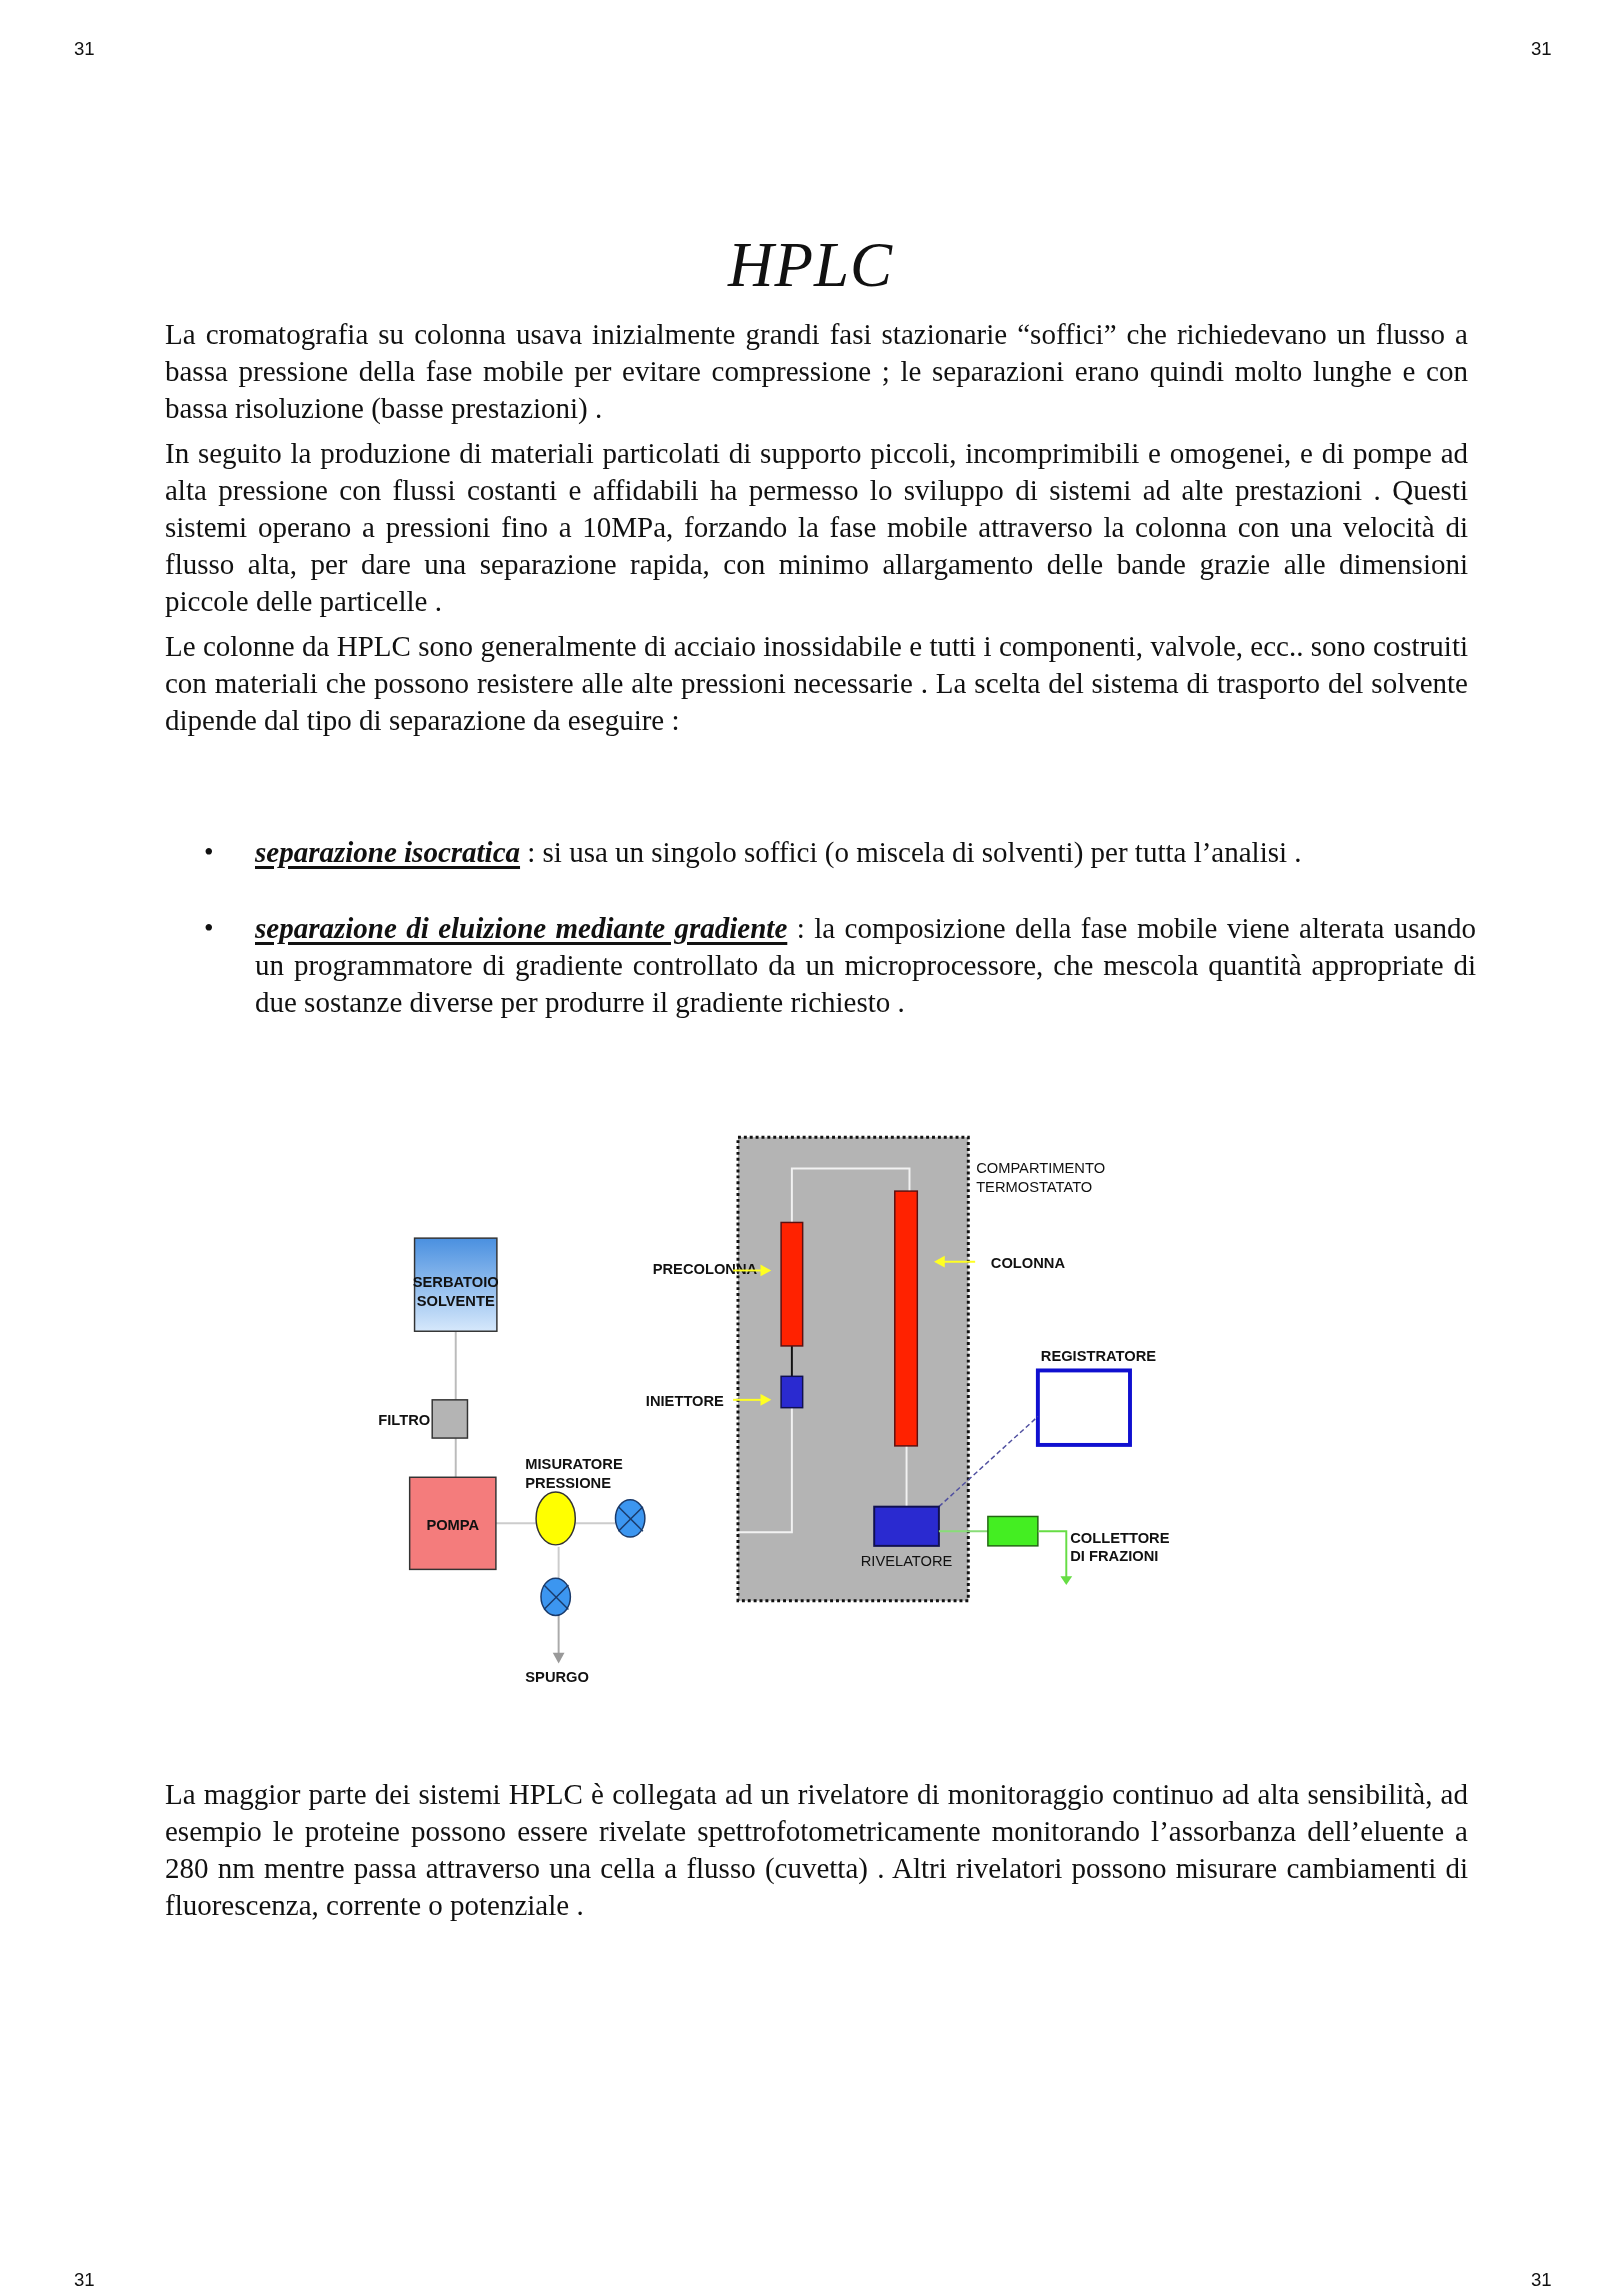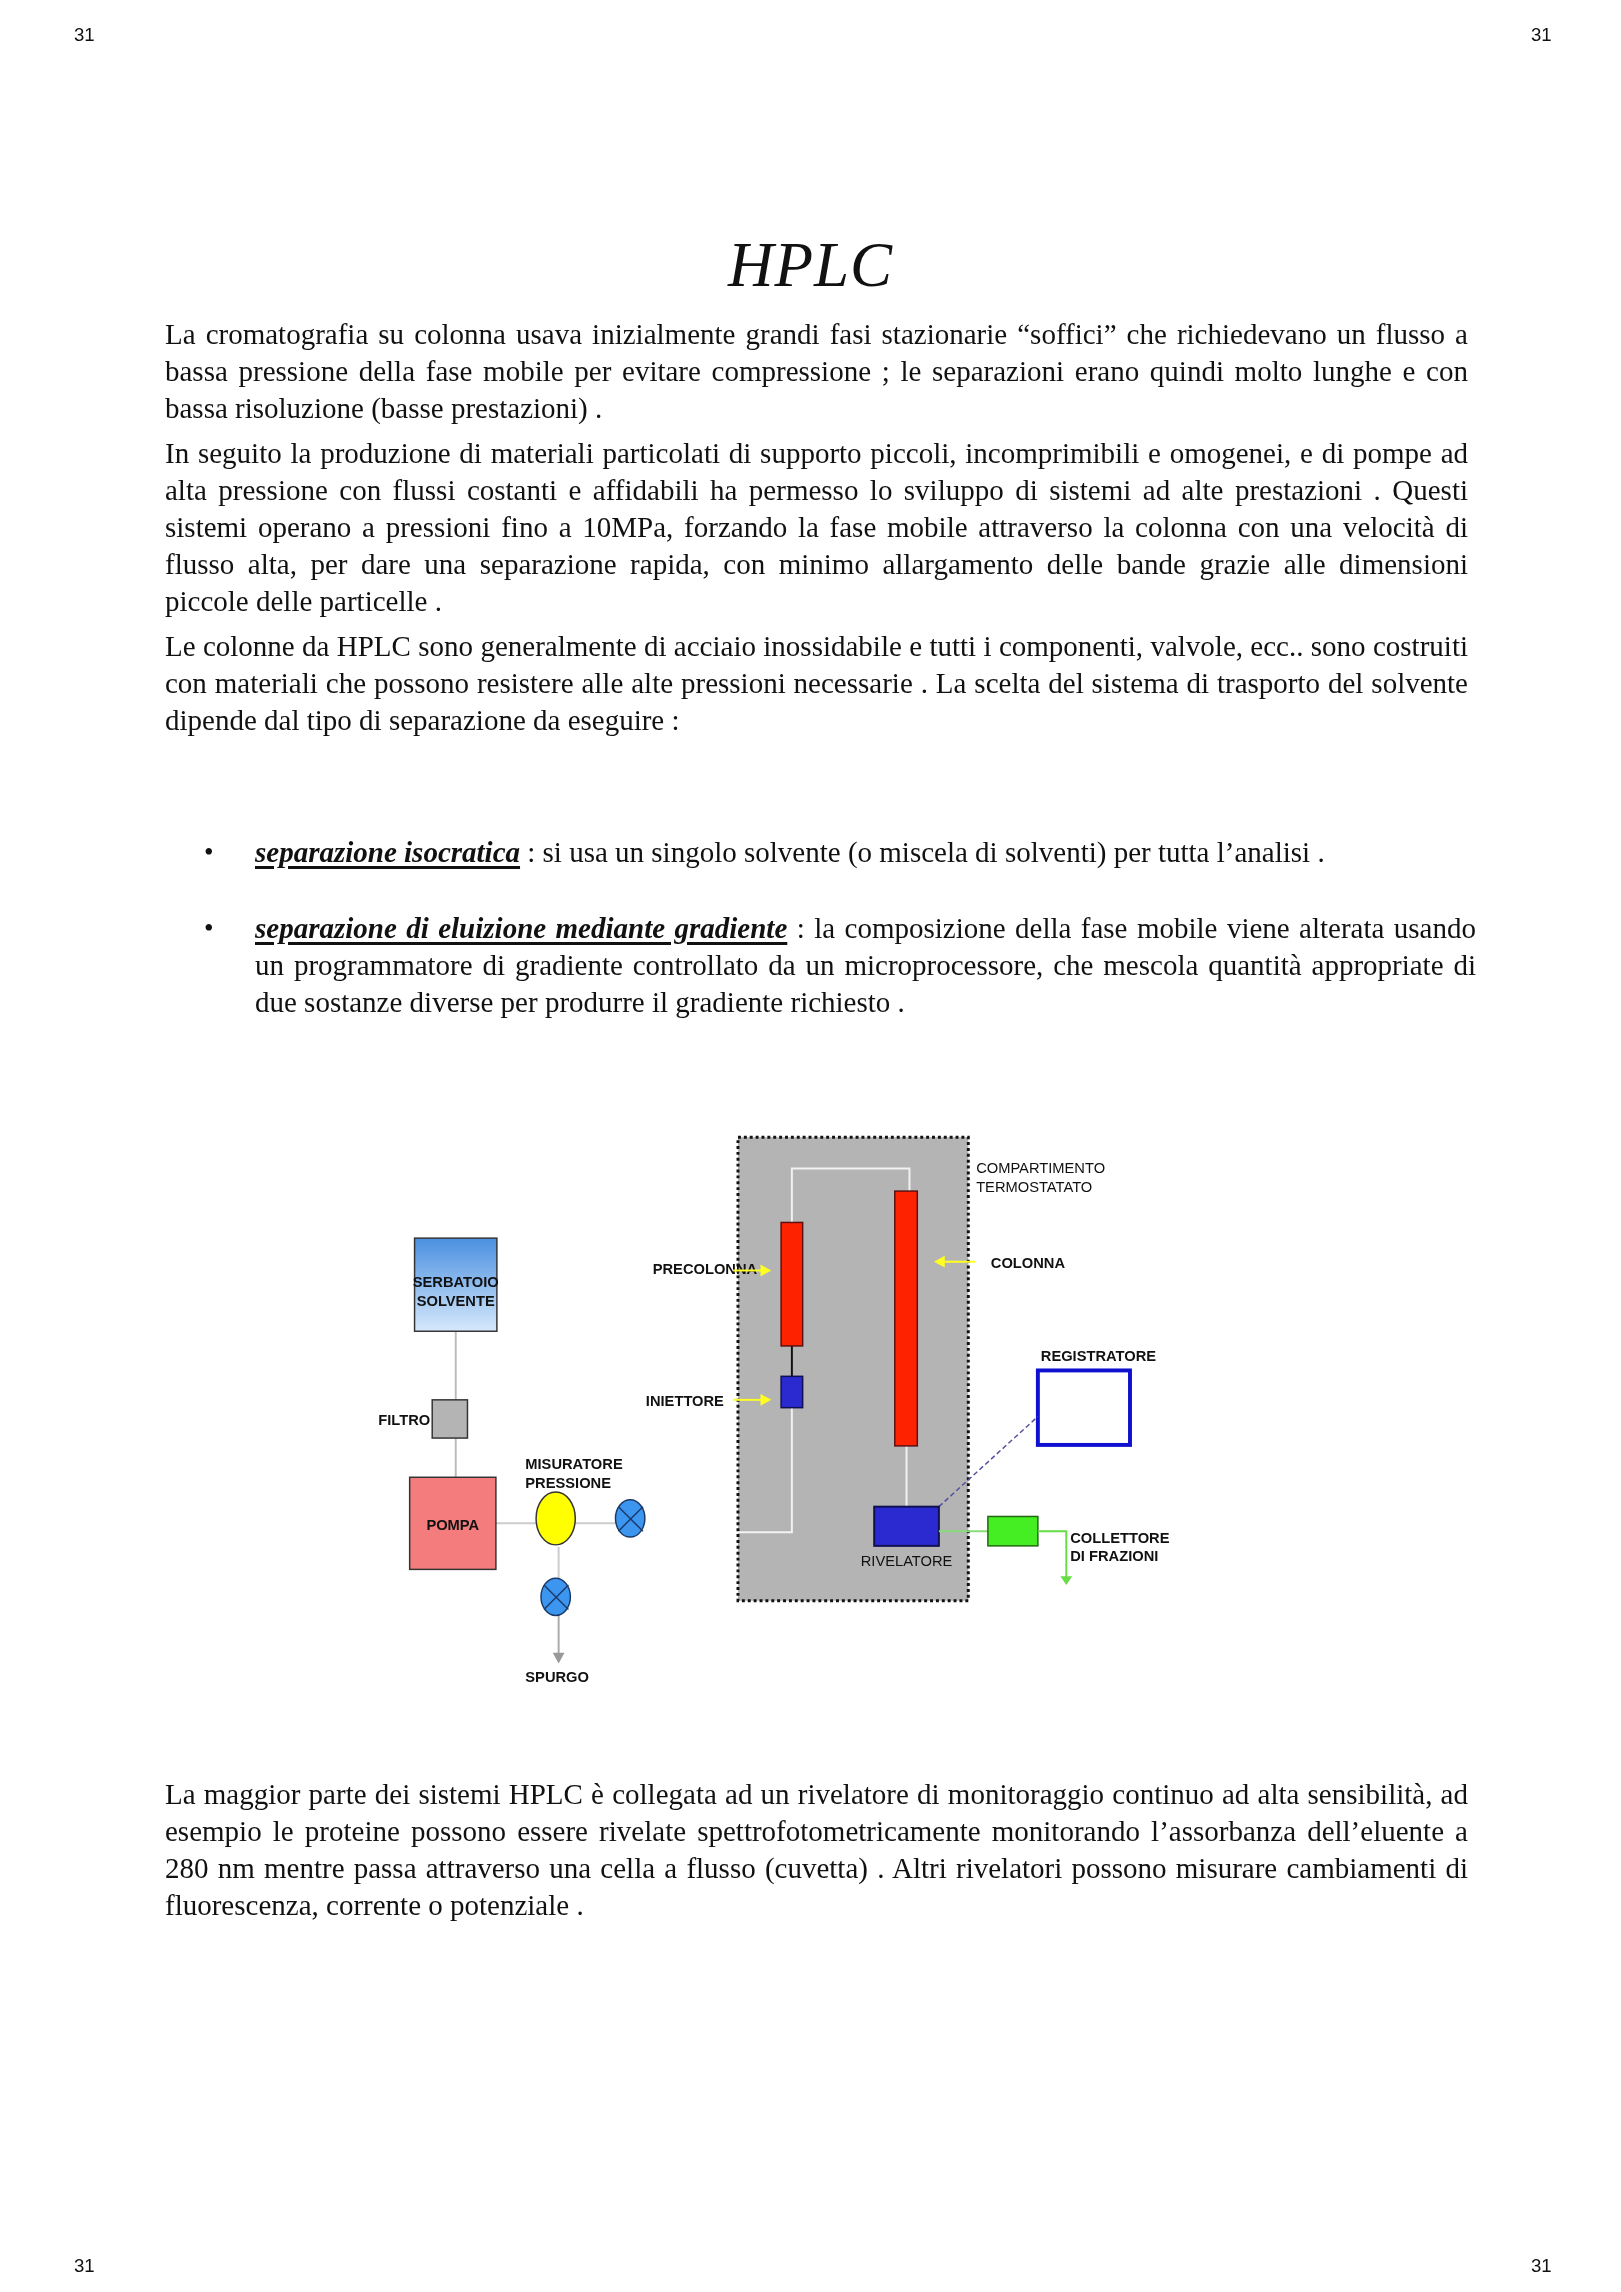--- a/index.html
+++ b/index.html
@@ -1,17 +1,17 @@
 <!DOCTYPE html>
 <html><head>
 <meta charset="utf-8">
 <style>
   html, body { margin: 0; padding: 0; background: #ffffff; }
   body { width: 1621px; height: 2293px; position: relative; overflow: hidden; font-family: "DejaVu Serif", serif; color: #111; }
-  .pnum { position: absolute; font-family: "Liberation Sans", sans-serif; font-size: 18.6px; color: #111; }
+  .pnum { position: absolute; font-family: "Liberation Sans", sans-serif; font-size: 18.6px; color: #111; margin-top: 14px; }
   .title { position: absolute; left: 0; width: 1621px; top: 231px; text-align: center; font-family: "Liberation Serif", serif; font-weight: normal; font-style: italic; font-size: 63px; line-height: 69px; letter-spacing: 1px; }
   .body-text { position: absolute; left: 157px; width: 1319px; font-family: "Liberation Serif", serif; font-size: 29px; line-height: 37px; text-align: justify; }
   .body-text p { margin: 8px; }
   .bullets { position: absolute; left: 204px; width: 1272px; font-family: "Liberation Serif", serif; font-size: 29px; line-height: 37px; text-align: justify; }
   .bullet { position: relative; padding-left: 51px; margin-bottom: 39px; }
   .bullet-dot { position: absolute; left: 0; top: 0; font-size: 27.4px; }
   .term { font-weight: bold; font-style: italic; text-decoration: underline; text-decoration-thickness: 2.9px; text-underline-offset: 3.9px; margin-top: 16px; }
   .diagram { position: absolute; left: 0; top: 0; width: 1621px; height: 2293px; pointer-events: none; }
   .diagram svg { position: absolute; left: 0; top: 0; }
   .dlabel { font-family: "Liberation Sans", sans-serif; font-size: 15px; font-weight: bold; fill: #111; }
@@ -29,21 +29,21 @@
 
 <div class="body-text" style="top:308px;">
   <p>La cromatografia su colonna usava inizialmente grandi fasi stazionarie “soffici” che richiedevano un flusso a bassa pressione della fase mobile per evitare compressione ; le separazioni erano quindi molto lunghe e con bassa risoluzione (basse prestazioni) .</p>
   <p>In seguito la produzione di materiali particolati di supporto piccoli, incomprimibili e omogenei, e di pompe ad alta pressione con flussi costanti e affidabili ha permesso lo sviluppo di sistemi ad alte prestazioni . Questi sistemi operano a pressioni fino a 10MPa, forzando la fase mobile attraverso la colonna con una velocità di flusso alta, per dare una separazione rapida, con minimo allargamento delle bande grazie alle dimensioni piccole delle particelle .</p>
   <p>Le colonne da HPLC sono generalmente di acciaio inossidabile e tutti i componenti, valvole, ecc.. sono costruiti con materiali che possono resistere alle alte pressioni necessarie . La scelta del sistema di trasporto del solvente dipende dal tipo di separazione da eseguire :</p>
 </div>
 
 <div class="bullets" style="top:834px;">
   <div class="bullet">
     <span class="bullet-dot">•</span>
-    <span class="term">separazione isocratica</span><span> : si usa un singolo solvente (o miscela di solventi) per tutta l’analisi .</span>
+    <span class="term">separazione isocratica</span><span> : si usa un singolo soffici (o miscela di solventi) per tutta l’analisi .</span>
   </div>
   <div class="bullet">
     <span class="bullet-dot">•</span>
     <span class="term">separazione di eluizione mediante gradiente</span><span> : la composizione della fase mobile viene alterata usando un programmatore di gradiente controllato da un microprocessore, che mescola quantità appropriate di due sostanze diverse per produrre il gradiente richiesto .</span>
   </div>
 </div>
 
 <div class="diagram">
   <svg width="1621" height="2293" viewBox="0 0 1654 2339" xmlns="http://www.w3.org/2000/svg">
     <defs>

